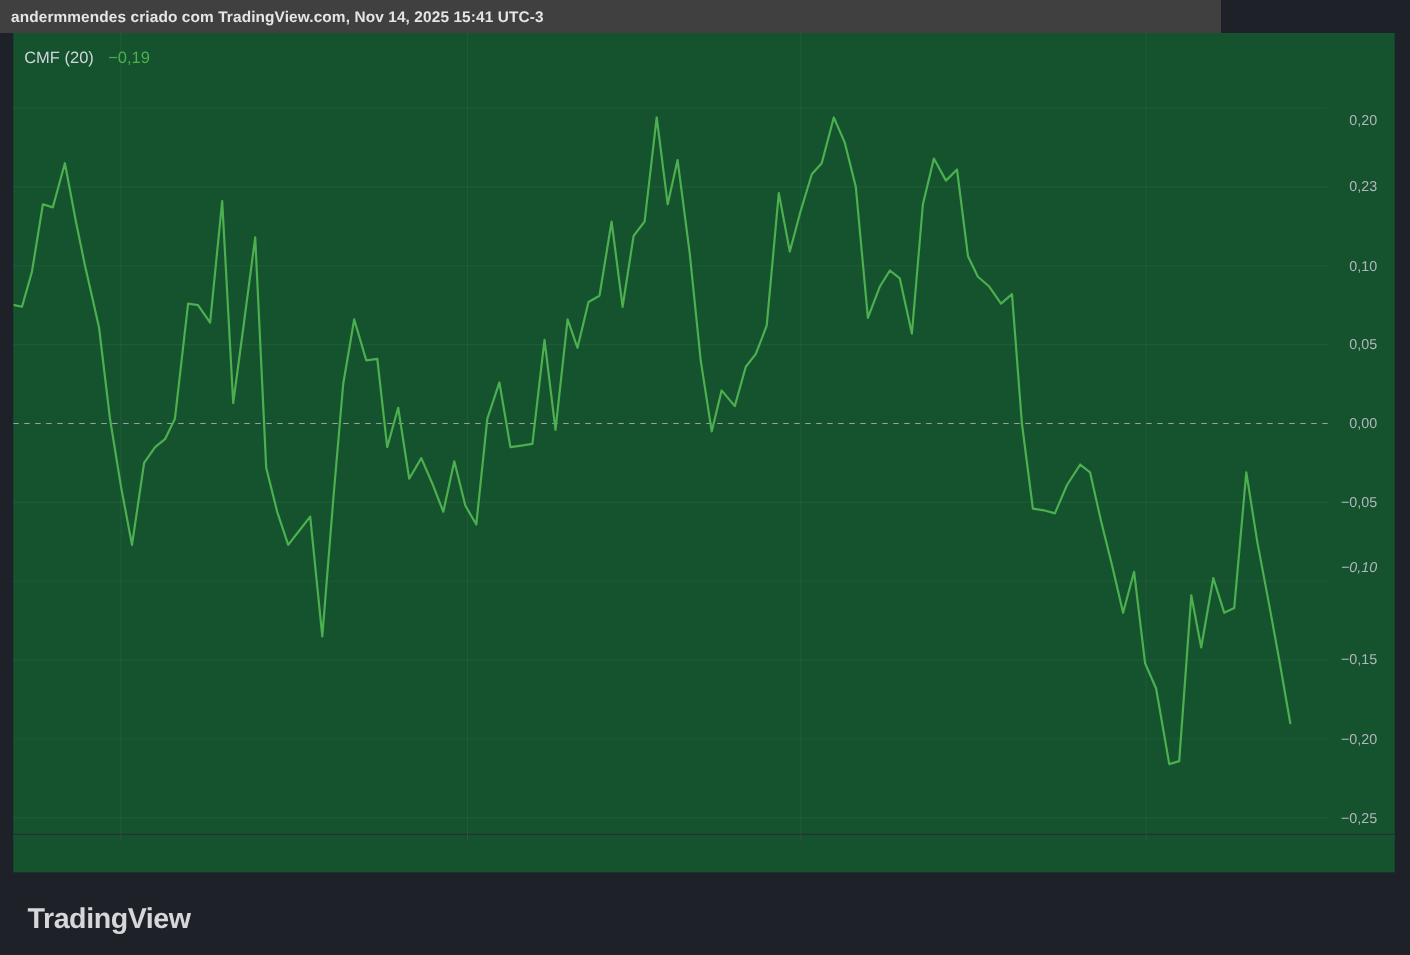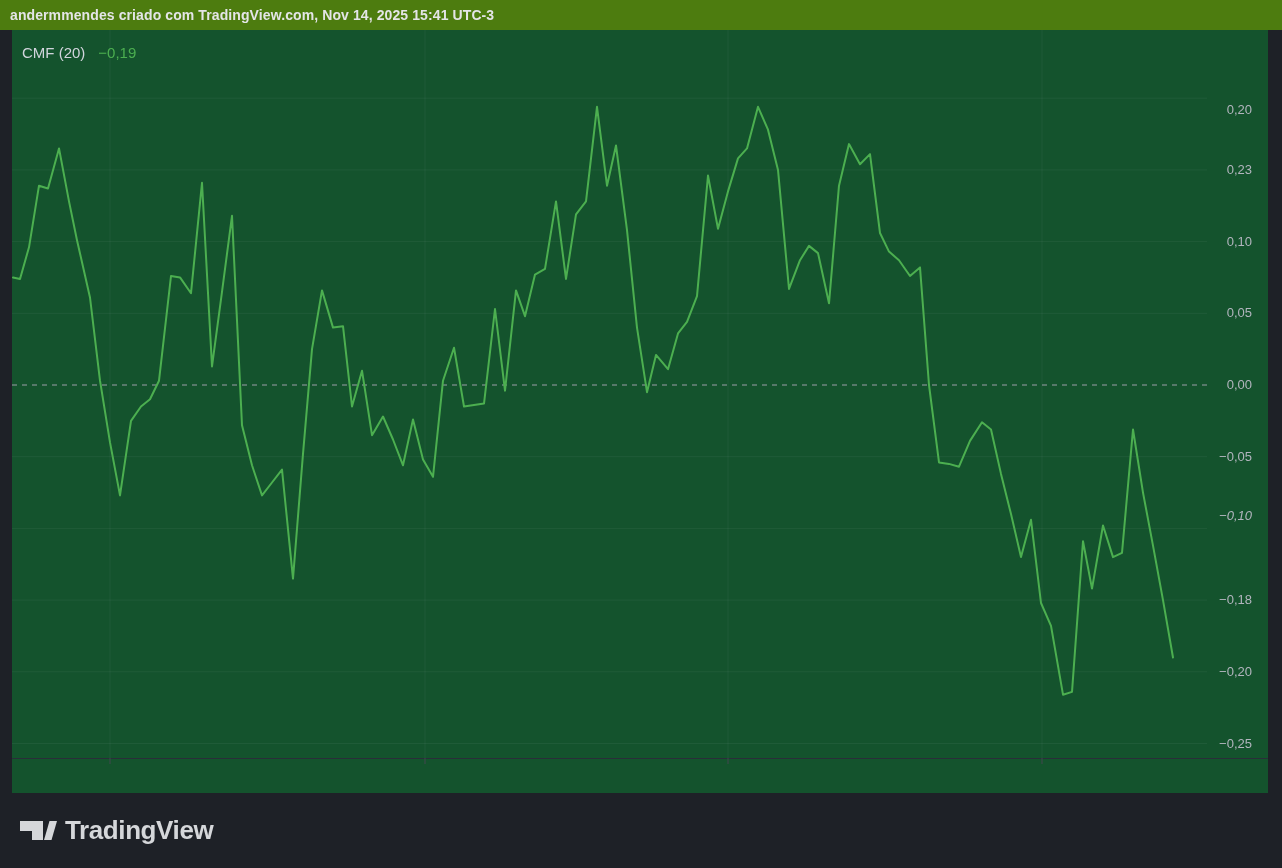--- a/index.html
+++ b/index.html
@@ -3,22 +3,22 @@
 <meta charset="utf-8">
 <style>
   html,body{margin:0;padding:0;}
   body{
     width:1282px;height:868px;position:relative;overflow:hidden;
     background:#1e2127;
     font-family:"Liberation Sans",sans-serif;
     -webkit-font-smoothing:antialiased;
   }
   .attribution-bar{
-    position:absolute;left:0;top:0;width:1282px;height:30px;
-    background:#4d7c0f;
+    position:absolute;left:0;top:0;width:1110px;height:30px;
+    background:#404040;
   }
   .attribution-text{
     position:absolute;left:10px;top:0;line-height:31px;
     font-size:14px;font-weight:700;color:#e4e5e7;letter-spacing:.1px;
     white-space:nowrap;
   }
   .chart-panel{
     position:absolute;left:12px;top:30px;width:1256px;height:763px;
     background:#14532d;
   }
@@ -41,21 +41,21 @@
   .x-axis-area{
     position:absolute;left:0;top:728px;width:1256px;height:35px;z-index:2;
     cursor:ew-resize;
   }
   .x-tick-label{
     position:absolute;top:9px;width:60px;margin-left:-30px;text-align:center;
     font-size:13px;line-height:16px;color:#b2b5be;
   }
   .footer-logo{
     position:absolute;left:20px;top:816px;height:32px;
-    display:flex;align-items:flex-start;cursor:pointer;
+    display:flex;align-items:flex-start;cursor:pointer;flex-direction:column;
   }
   .logo-mark{display:block;margin-top:5px;}
   .brand-text{
     font-size:26px;font-weight:700;color:#d5d7da;line-height:28px;
     margin-left:5px;letter-spacing:-0.4px;
   }
 </style>
 </head>
 <body>
 
@@ -92,21 +92,21 @@
   </div>
 
   <div class="y-axis-area" id="y-axis">
       <div class="y-tick-label" style="top: 72px;">0,20</div>
       <div class="y-tick-label" style="top: 131.9px;">0,23</div>
       <div class="y-tick-label" style="top: 203.6px;">0,10</div>
       <div class="y-tick-label" style="top: 275.3px;">0,05</div>
       <div class="y-tick-label" style="top: 347px;">0,00</div>
       <div class="y-tick-label" style="top: 418.7px;">−0,05</div>
       <div class="y-tick-label" style="top: 478px; font-style: italic;">−0,10</div>
-      <div class="y-tick-label" style="top: 562.1px;">−0,18</div>
+      <div class="y-tick-label" style="top: 562.1px;">−0,15</div>
       <div class="y-tick-label" style="top: 633.8px;">−0,20</div>
       <div class="y-tick-label" style="top: 705.5px;">−0,25</div>
     </div>
 </div>
 
 <div class="footer-logo">
   <svg class="logo-mark" width="40" height="22" viewBox="0 0 40 22">
     <rect x="0" y="0" width="23" height="10" fill="#d5d7da"></rect>
     <rect x="12" y="0" width="11" height="19" fill="#d5d7da"></rect>
     <polygon points="24,19 29.5,0 37,0 31.5,19" fill="#d5d7da"></polygon>

